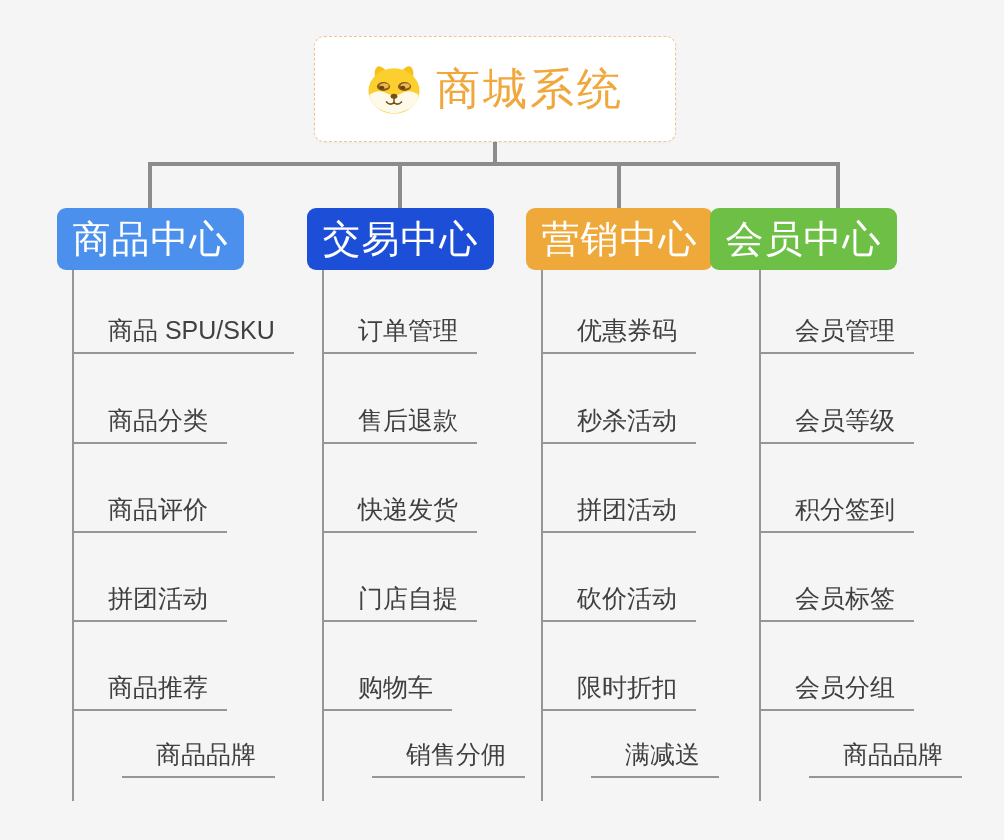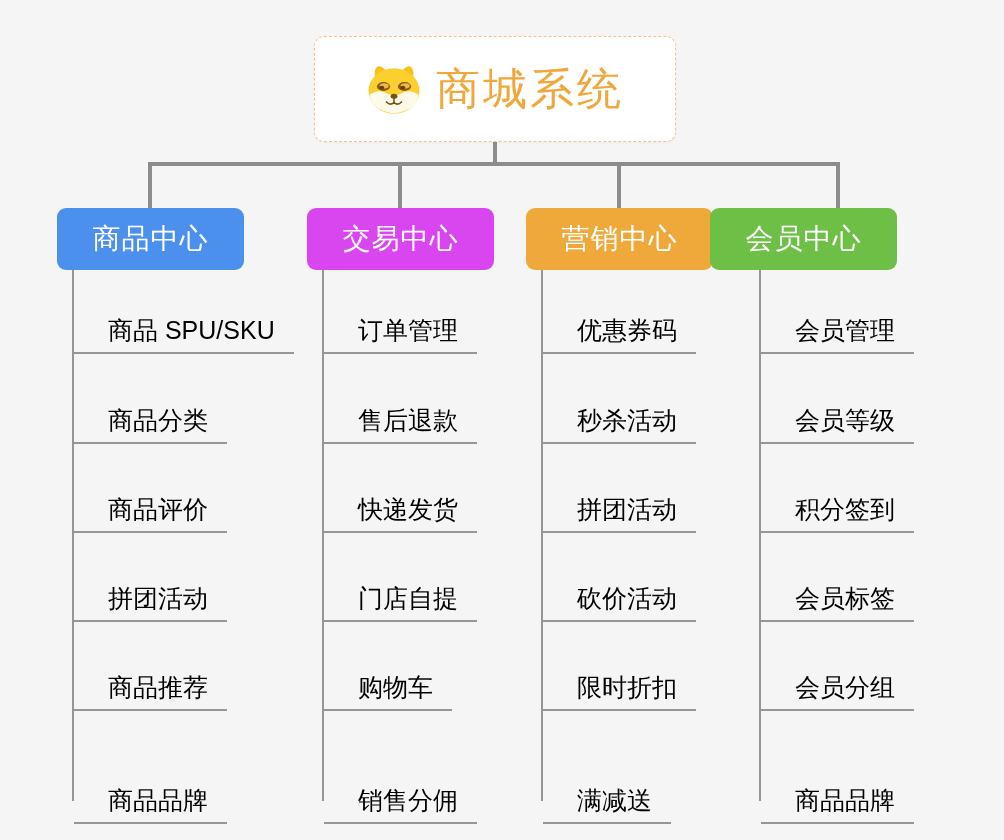--- a/index.html
+++ b/index.html
@@ -34,51 +34,51 @@
   }
   .root-title{
     font-size:44px;letter-spacing:3px;color:#F0A83C;font-weight:500;
     white-space:nowrap;line-height:1;
   }
   .root-icon{width:56px;height:52px;flex:0 0 auto;}
   
   .branch-header{
     position:absolute;top:208px;width:187px;height:62px;
     border-radius:9px;display:flex;align-items:center;justify-content:center;
-    color:#ffffff;font-size:28px;letter-spacing:1px;line-height:1;
+    color:#ffffff;font-size:38px;letter-spacing:1px;line-height:1;
     cursor:pointer;white-space:nowrap;
   }
   .bh-0{left:57px;}
   .bh-1{left:307px;}
   .bh-2{left:526px;}
   .bh-3{left:710px;}
   
   .branch-col{
     position:absolute;top:270px;height:531px;width:250px;
     border-left:2px solid #969696;
   }
   .col-0{left:72px;}
   .col-1{left:322px;}
   .col-2{left:541px;padding-left:10px;}
   .col-3{left:759px;}
   
   .leaf{
     position:absolute;left:0;
     width:max-content;
-    font-size:25px;line-height:25px;color:#000000;
+    font-size:25px;line-height:25px;color:#404040;
     padding:0 19px 9px 34px;
     border-bottom:2px solid #969696;
     white-space:nowrap;cursor:pointer;
   }
   .leaf-0{top:48px;}
   .leaf-1{top:138px;}
   .leaf-2{top:227px;}
   .leaf-3{top:316px;}
   .leaf-4{top:405px;}
-  .leaf-5{top:518px;}
+  .leaf-5{top:472px;margin-left:48px;}
 </style>
 </head>
 <body>
 
 <div class="canvas">
 
   <div class="conn conn-stub"></div>
   <div class="conn conn-h"></div>
   <div class="conn conn-drop drop-0"></div>
   <div class="conn conn-drop drop-1"></div>
@@ -98,21 +98,21 @@
       <ellipse cx="39.2" cy="22.8" rx="4.6" ry="2.6" fill="#EDB94E"></ellipse>
       <ellipse cx="36.8" cy="24.6" rx="2.4" ry="1.9" fill="#6B4210"></ellipse>
       <ellipse cx="28" cy="33.2" rx="3.4" ry="2.5" fill="#7A4E12"></ellipse>
       <path d="M28 35.2 L28 39.2" stroke="#7A4E12" stroke-width="1.5" fill="none" stroke-linecap="round"></path>
       <path d="M20.5 39 Q24.2 43 28 39.6 Q31.8 43 35.5 39" stroke="#7A4E12" stroke-width="1.7" fill="none" stroke-linecap="round"></path>
     </svg>
     <span class="root-title">商城系统</span>
   </div>
 
   <div class="branch-header bh-0" style="background: rgb(75, 144, 237);">商品中心</div>
-  <div class="branch-header bh-1" style="background: #d946ef;">交易中心</div>
+  <div class="branch-header bh-1" style="background: #1d4ed8;">交易中心</div>
   <div class="branch-header bh-2" style="background: rgb(239, 169, 59);">营销中心</div>
   <div class="branch-header bh-3" style="background: rgb(109, 191, 69);">会员中心</div>
 
   <div class="branch-col col-0">
     <div class="leaf leaf-0">商品 SPU/SKU</div>
     <div class="leaf leaf-1">商品分类</div>
     <div class="leaf leaf-2">商品评价</div>
     <div class="leaf leaf-3">拼团活动</div>
     <div class="leaf leaf-4">商品推荐</div>
     <div class="leaf leaf-5">商品品牌</div>

